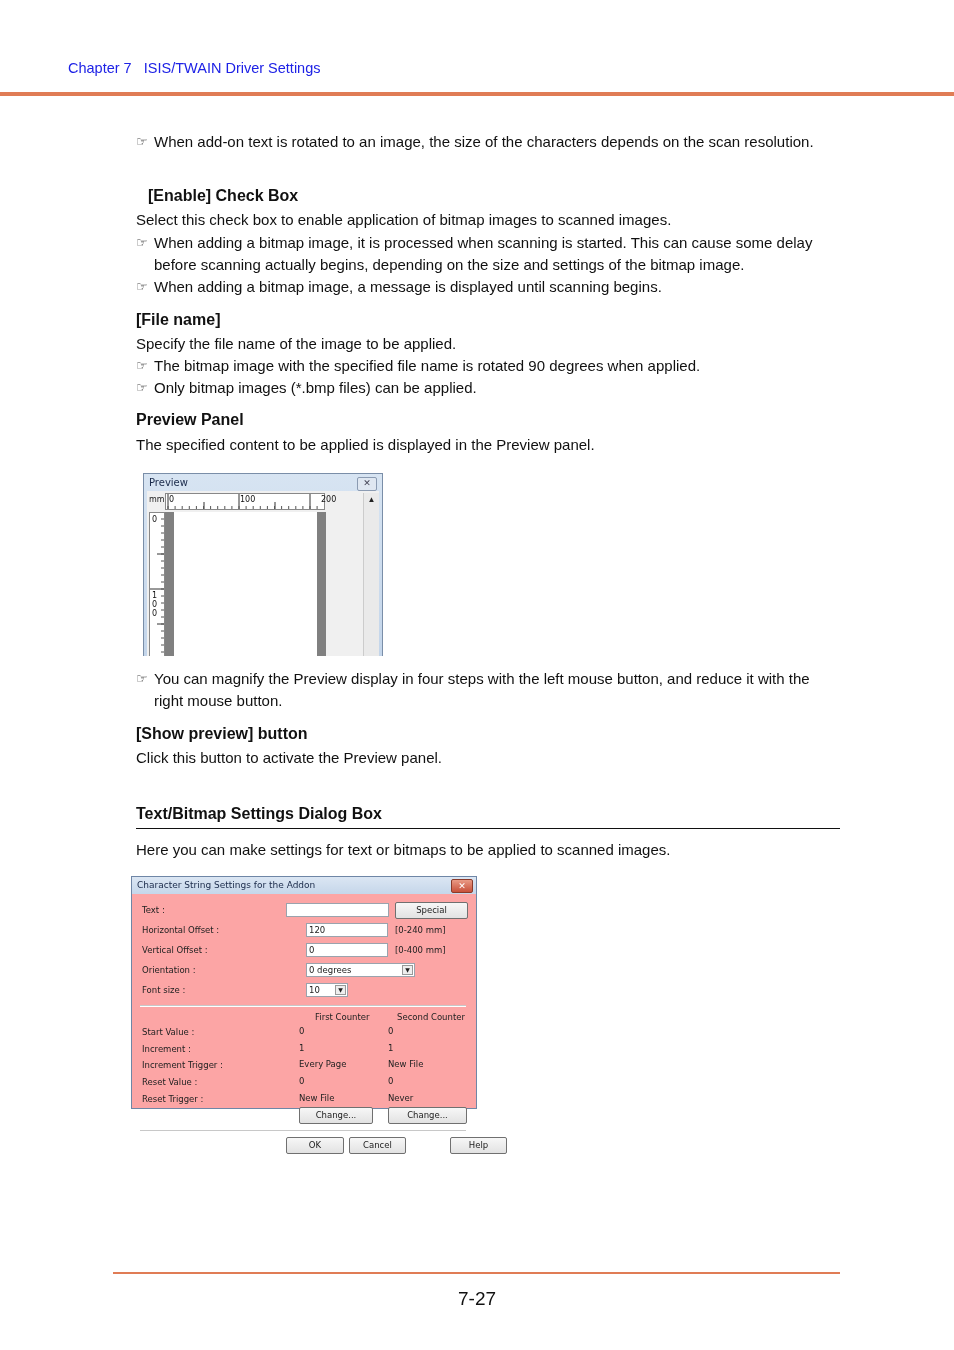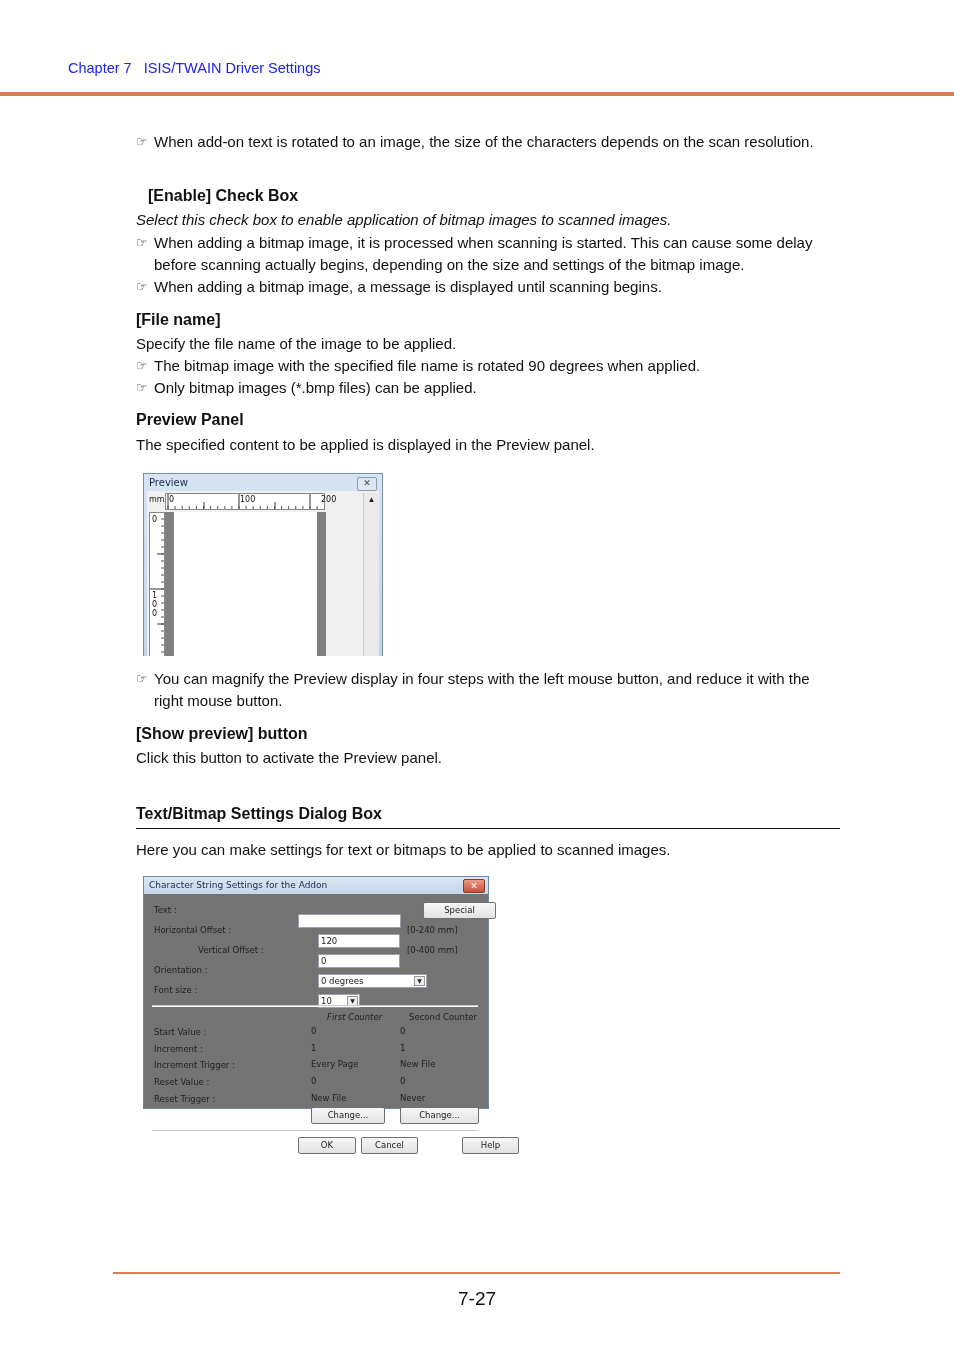--- a/index.html
+++ b/index.html
@@ -28,48 +28,48 @@
   .pv-hruler { position:absolute; left:18px; top:2px; width:160px; height:17px; background:#fff; border:1px solid #888; box-sizing:border-box; }
   .pv-vruler { position:absolute; left:2px; top:21px; width:16px; height:200px; background:#fff; border:1px solid #888; box-sizing:border-box; }
   .pv-page { position:absolute; left:18px; top:21px; width:160px; height:200px; background:#fff; }
   .pv-gray-l { position:absolute; left:18px; top:21px; width:9px; height:200px; background:#808080; }
   .pv-gray-r { position:absolute; left:170px; top:21px; width:9px; height:200px; background:#808080; }
   .pv-scroll { position:absolute; right:0; top:2px; width:15px; height:200px; background:#eaeaea; border-left:1px solid #ccc; }
   .pv-scroll-btn { position:absolute; left:0; top:0; width:15px; height:14px; font-size:8px; text-align:center; line-height:14px; color:#222; }
   .tick-lbl { position:absolute; font-size:8px; color:#111; font-family:"DejaVu Sans", sans-serif; line-height:9px; }
 
   
-  .dlg { left:143px; top:876px; width:346px; height:233px; border:1px solid #6f86a6; box-sizing:border-box;
-         background:#737373; font-family:"DejaVu Sans", sans-serif; font-size:8.5px; color:#222; }
+  .dlg { left:131px; top:876px; width:346px; height:233px; border:1px solid #6f86a6; box-sizing:border-box;
+         background:#fca5a5; font-family:"DejaVu Sans", sans-serif; font-size:8.5px; color:#222; }
   .dlg-title { position:absolute; left:0; top:0; right:0; height:17px; background:linear-gradient(#dbe6f3,#c5d6ea); }
   .dlg-title span.t { position:absolute; left:5px; top:3px; font-size:9px; color:#1a2a4a; }
   .dlg-close { position:absolute; right:3px; top:2px; width:20px; height:12px; border:1px solid #8a3a2a; border-radius:2px;
                background:linear-gradient(#e99a85,#c8503a); color:#fff; font-size:9px; line-height:12px; text-align:center; font-weight:bold; }
   .lbl { position:absolute; white-space:nowrap; }
   .field { position:absolute; height:14px; background:#fff; border:1px solid #9aa3ad; box-sizing:border-box;
-           font-size:8.5px; line-height:12px; padding-left:2px;margin-top:11px; }
+           font-size:8.5px; line-height:12px; padding-left:2px; }
   .btn { position:absolute; height:17px; background:linear-gradient(#f7f7f7,#e2e2e2); border:1px solid #707070;
          box-sizing:border-box; border-radius:2px; text-align:center; font-size:8.5px; line-height:15px; }
   .combo-arrow { position:absolute; right:1px; top:1px; width:11px; height:10px; border:1px solid #999; box-sizing:border-box;
                  background:#eee; font-size:6px; line-height:8px; text-align:center; }
   .sep { position:absolute; left:8px; right:10px; height:1px; background:#c8c8c8; border-bottom:1px solid #fff; }
 </style>
 </head>
 <body>
 
 <div class="abs chapter"><span>Chapter 7</span>&nbsp;&nbsp;&nbsp;<span>ISIS/TWAIN Driver Settings</span></div>
 <div class="abs top-rule"></div>
 
 <div class="abs note" style="top:131px;">
   <span class="hand">☞</span>
   <div class="body">When add-on text is rotated to an image, the size of the characters depends on the scan resolution.</div>
 </div>
 
 <div class="abs h" style="left:136px; top:187px;margin-left:12px;">[Enable] Check Box</div>
-<div class="abs txt" style="left:136px; top:209px;font-style:italic;">Select this check box to enable application of bitmap images to scanned images.</div>
+<div class="abs txt" style="left:136px; top:209px;">Select this check box to enable application of bitmap images to scanned images.</div>
 <div class="abs note" style="top:232px; width:704px;">
   <span class="hand">☞</span>
   <div class="body">When adding a bitmap image, it is processed when scanning is started. This can cause some delay before scanning actually begins, depending on the size and settings of the bitmap image.</div>
 </div>
 <div class="abs note" style="top:276px;">
   <span class="hand">☞</span>
   <div class="body">When adding a bitmap image, a message is displayed until scanning begins.</div>
 </div>
 
 <div class="abs h" style="left:136px; top:311px;">[File name]</div>
@@ -194,45 +194,45 @@
 <div class="abs txt" style="left:136px; top:839px;text-align:right;">Here you can make settings for text or bitmaps to be applied to scanned images.</div>
 
 <div class="abs dlg">
   <div class="dlg-title">
     <span class="t">Character String Settings for the Addon</span>
     <span class="dlg-close">✕</span>
   </div>
 
   <span class="lbl" style="left:10px; top:28px;">Text :</span>
   <div class="field" style="left:154px; top:26px; width:103px;"></div>
-  <div class="btn" style="left:263px; top:25px; width:73px;margin-left:16px;">Special</div>
+  <div class="btn" style="left:263px; top:25px; width:73px;">Special</div>
 
   <span class="lbl" style="left:10px; top:48px;">Horizontal Offset :</span>
   <div class="field" style="left:174px; top:46px; width:82px;">120</div>
   <span class="lbl" style="left:263px; top:48px;">[0-240 mm]</span>
 
-  <span class="lbl" style="left:10px; top:68px;margin-left:44px;">Vertical Offset :</span>
+  <span class="lbl" style="left:10px; top:68px;">Vertical Offset :</span>
   <div class="field" style="left:174px; top:66px; width:82px;">0</div>
   <span class="lbl" style="left:263px; top:68px;">[0-400 mm]</span>
 
   <span class="lbl" style="left:10px; top:88px;">Orientation :</span>
   <div class="field" style="left:174px; top:86px; width:109px;">
     <span>0 degrees</span>
     <span class="combo-arrow">▼</span>
   </div>
 
   <span class="lbl" style="left:10px; top:108px;">Font size :</span>
   <div class="field" style="left:174px; top:106px; width:42px;">
     <span>10</span>
     <span class="combo-arrow">▼</span>
   </div>
 
   <div class="sep" style="top:128px;"></div>
 
-  <span class="lbl" style="left:183px; top:135px;font-style:italic;">First Counter</span>
+  <span class="lbl" style="left:183px; top:135px;">First Counter</span>
   <span class="lbl" style="left:265px; top:135px;">Second Counter</span>
 
   <div>
     <span class="lbl" style="left:10px; top:150px;">Start Value :</span>
     <span class="lbl" style="left:167px; top:149px;">0</span>
     <span class="lbl" style="left:256px; top:149px;">0</span>
   </div>
   <div>
     <span class="lbl" style="left:10px; top:167px;">Increment :</span>
     <span class="lbl" style="left:167px; top:166px;">1</span>

